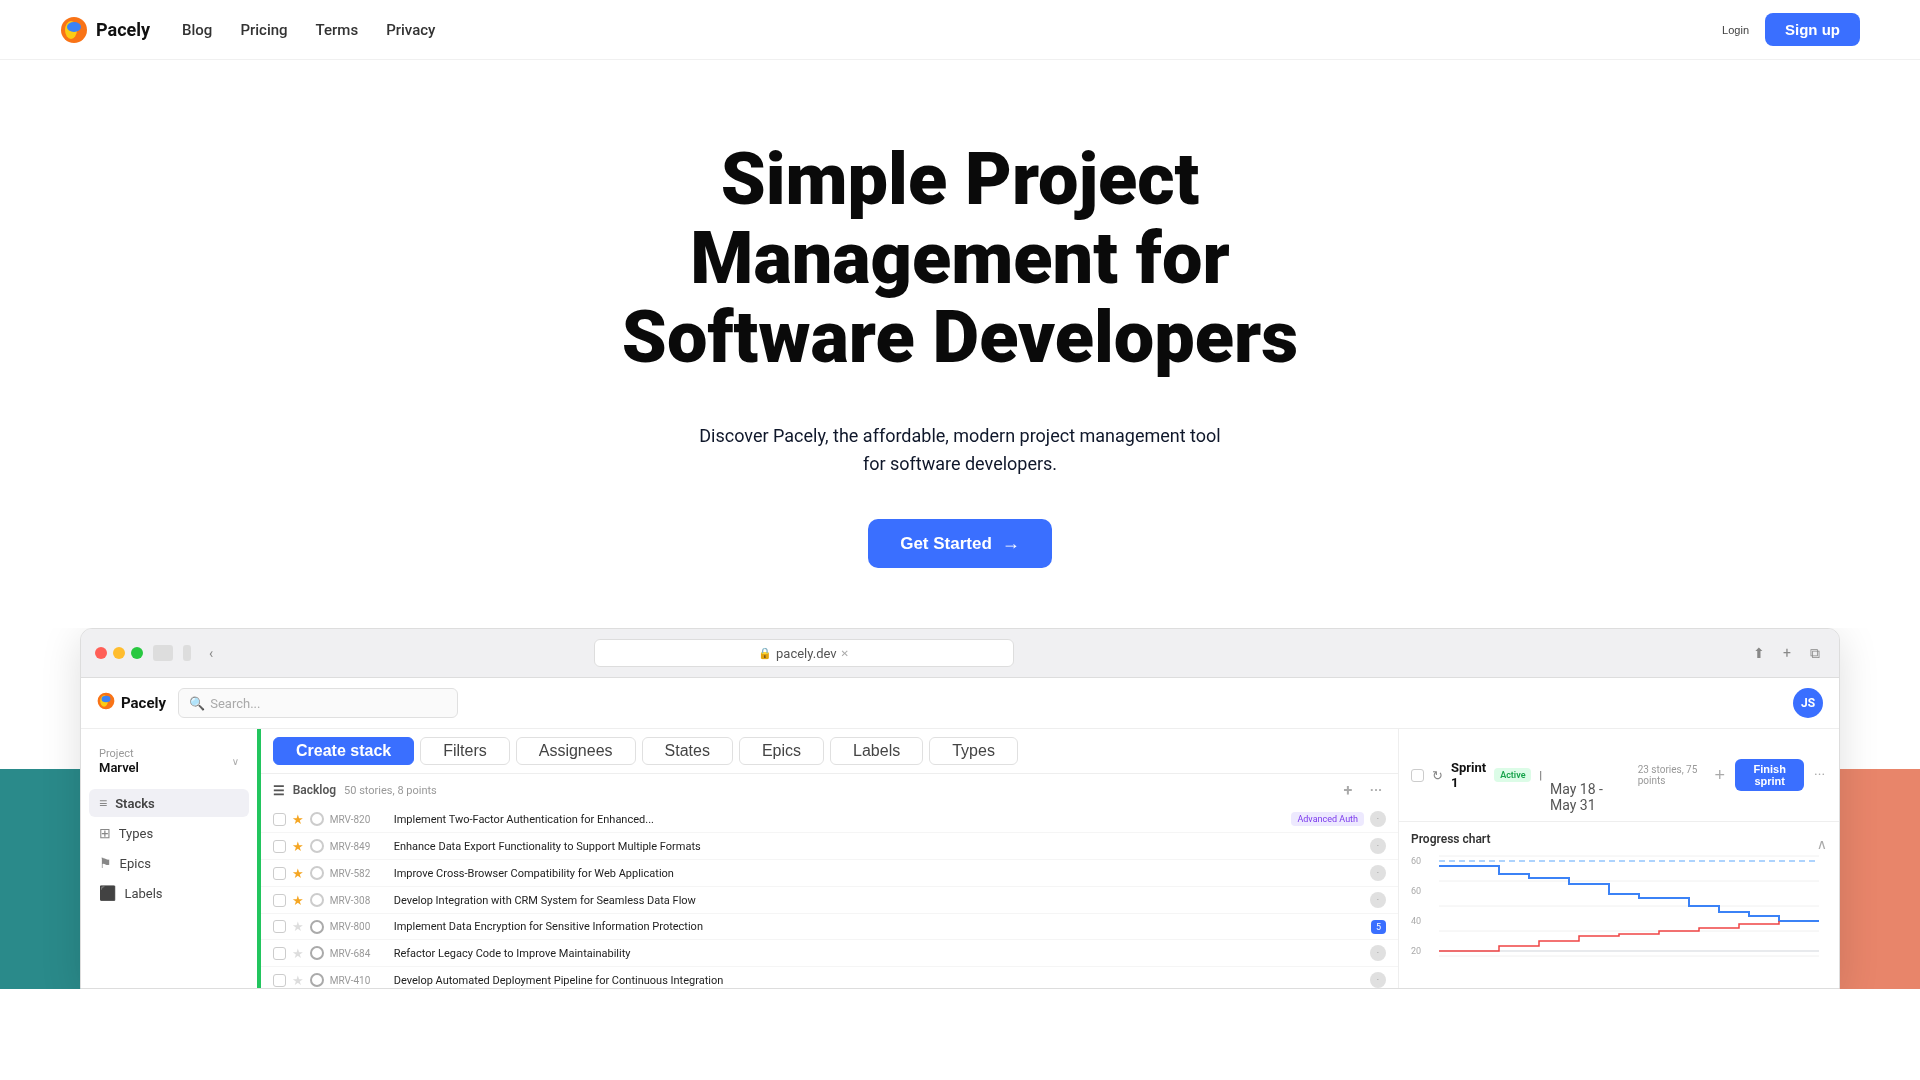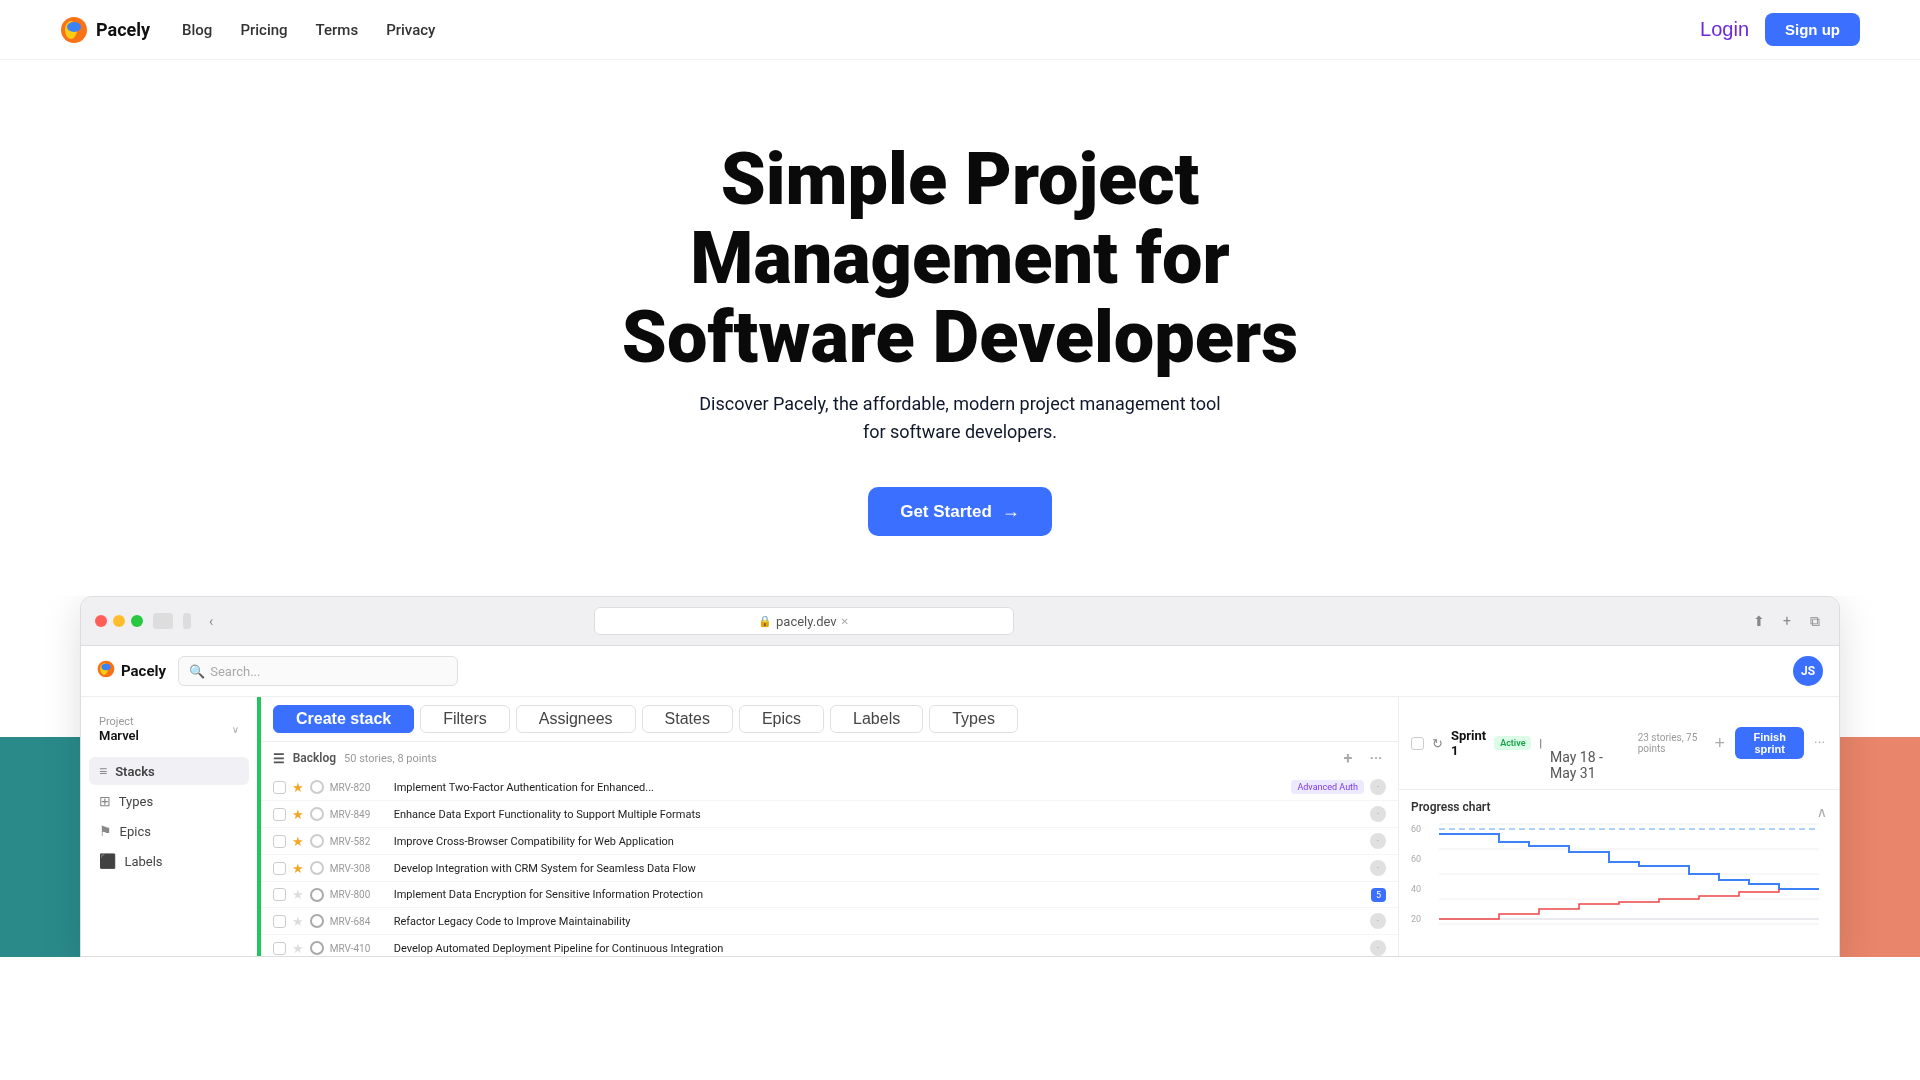--- a/index.html
+++ b/index.html
@@ -9,30 +9,30 @@
     .navbar {
       display: flex; align-items: center; justify-content: space-between;
       padding: 0 60px; height: 60px; border-bottom: 1px solid #f0f0f0;
       position: sticky; top: 0; background: #fff; z-index: 100;
     }
     .navbar-left { display: flex; align-items: center; gap: 32px; }
     .nav-logo { display: flex; align-items: center; gap: 8px; font-weight: 700; font-size: 18px; color: #111; text-decoration: none; }
     .nav-links { display: flex; gap: 28px; }
     .nav-links a { text-decoration: none; color: #333; font-size: 15px; font-weight: 500; }
     .navbar-right { display: flex; align-items: center; gap: 16px; }
-    .btn-login { background: none; border: none; cursor: pointer; font-size: 20px; font-weight: 500; color: #6d28d9; }
+    .btn-login { background: none; border: none; cursor: pointer; font-size: 11px; font-weight: 500; color: #404040; }
     .btn-signup { background: #3a6fff; color: #fff; border: none; border-radius: 8px; padding: 8px 20px; font-size: 15px; font-weight: 600; cursor: pointer; }
 
     
     .logo-icon { width: 28px; height: 28px; position: relative; display: inline-block; }
     .logo-icon svg { width: 28px; height: 28px; }
 
     
     .hero { text-align: center; padding: 80px 20px 60px; }
-    .hero h1 { font-size: 72px; font-weight: 900; line-height: 1.1; color: #0a0a0a; max-width: 800px; margin: 0 auto 12px; }
+    .hero h1 { font-size: 72px; font-weight: 900; line-height: 1.1; color: #0a0a0a; max-width: 800px; margin: 0 auto 44px; }
     .hero p { font-size: 18px; color: #0f172a; max-width: 530px; margin: 0 auto 40px; line-height: 1.6; }
     .btn-cta { background: #3a6fff; color: #fff; border: none; border-radius: 10px; padding: 14px 32px; font-size: 17px; font-weight: 600; cursor: pointer; display: inline-flex; align-items: center; gap: 10px; }
     .btn-cta .arrow { font-size: 18px; }
 
     
     .bg-teal {
       position: absolute;
       left: -120px;
       bottom: 0;
       width: 280px;

